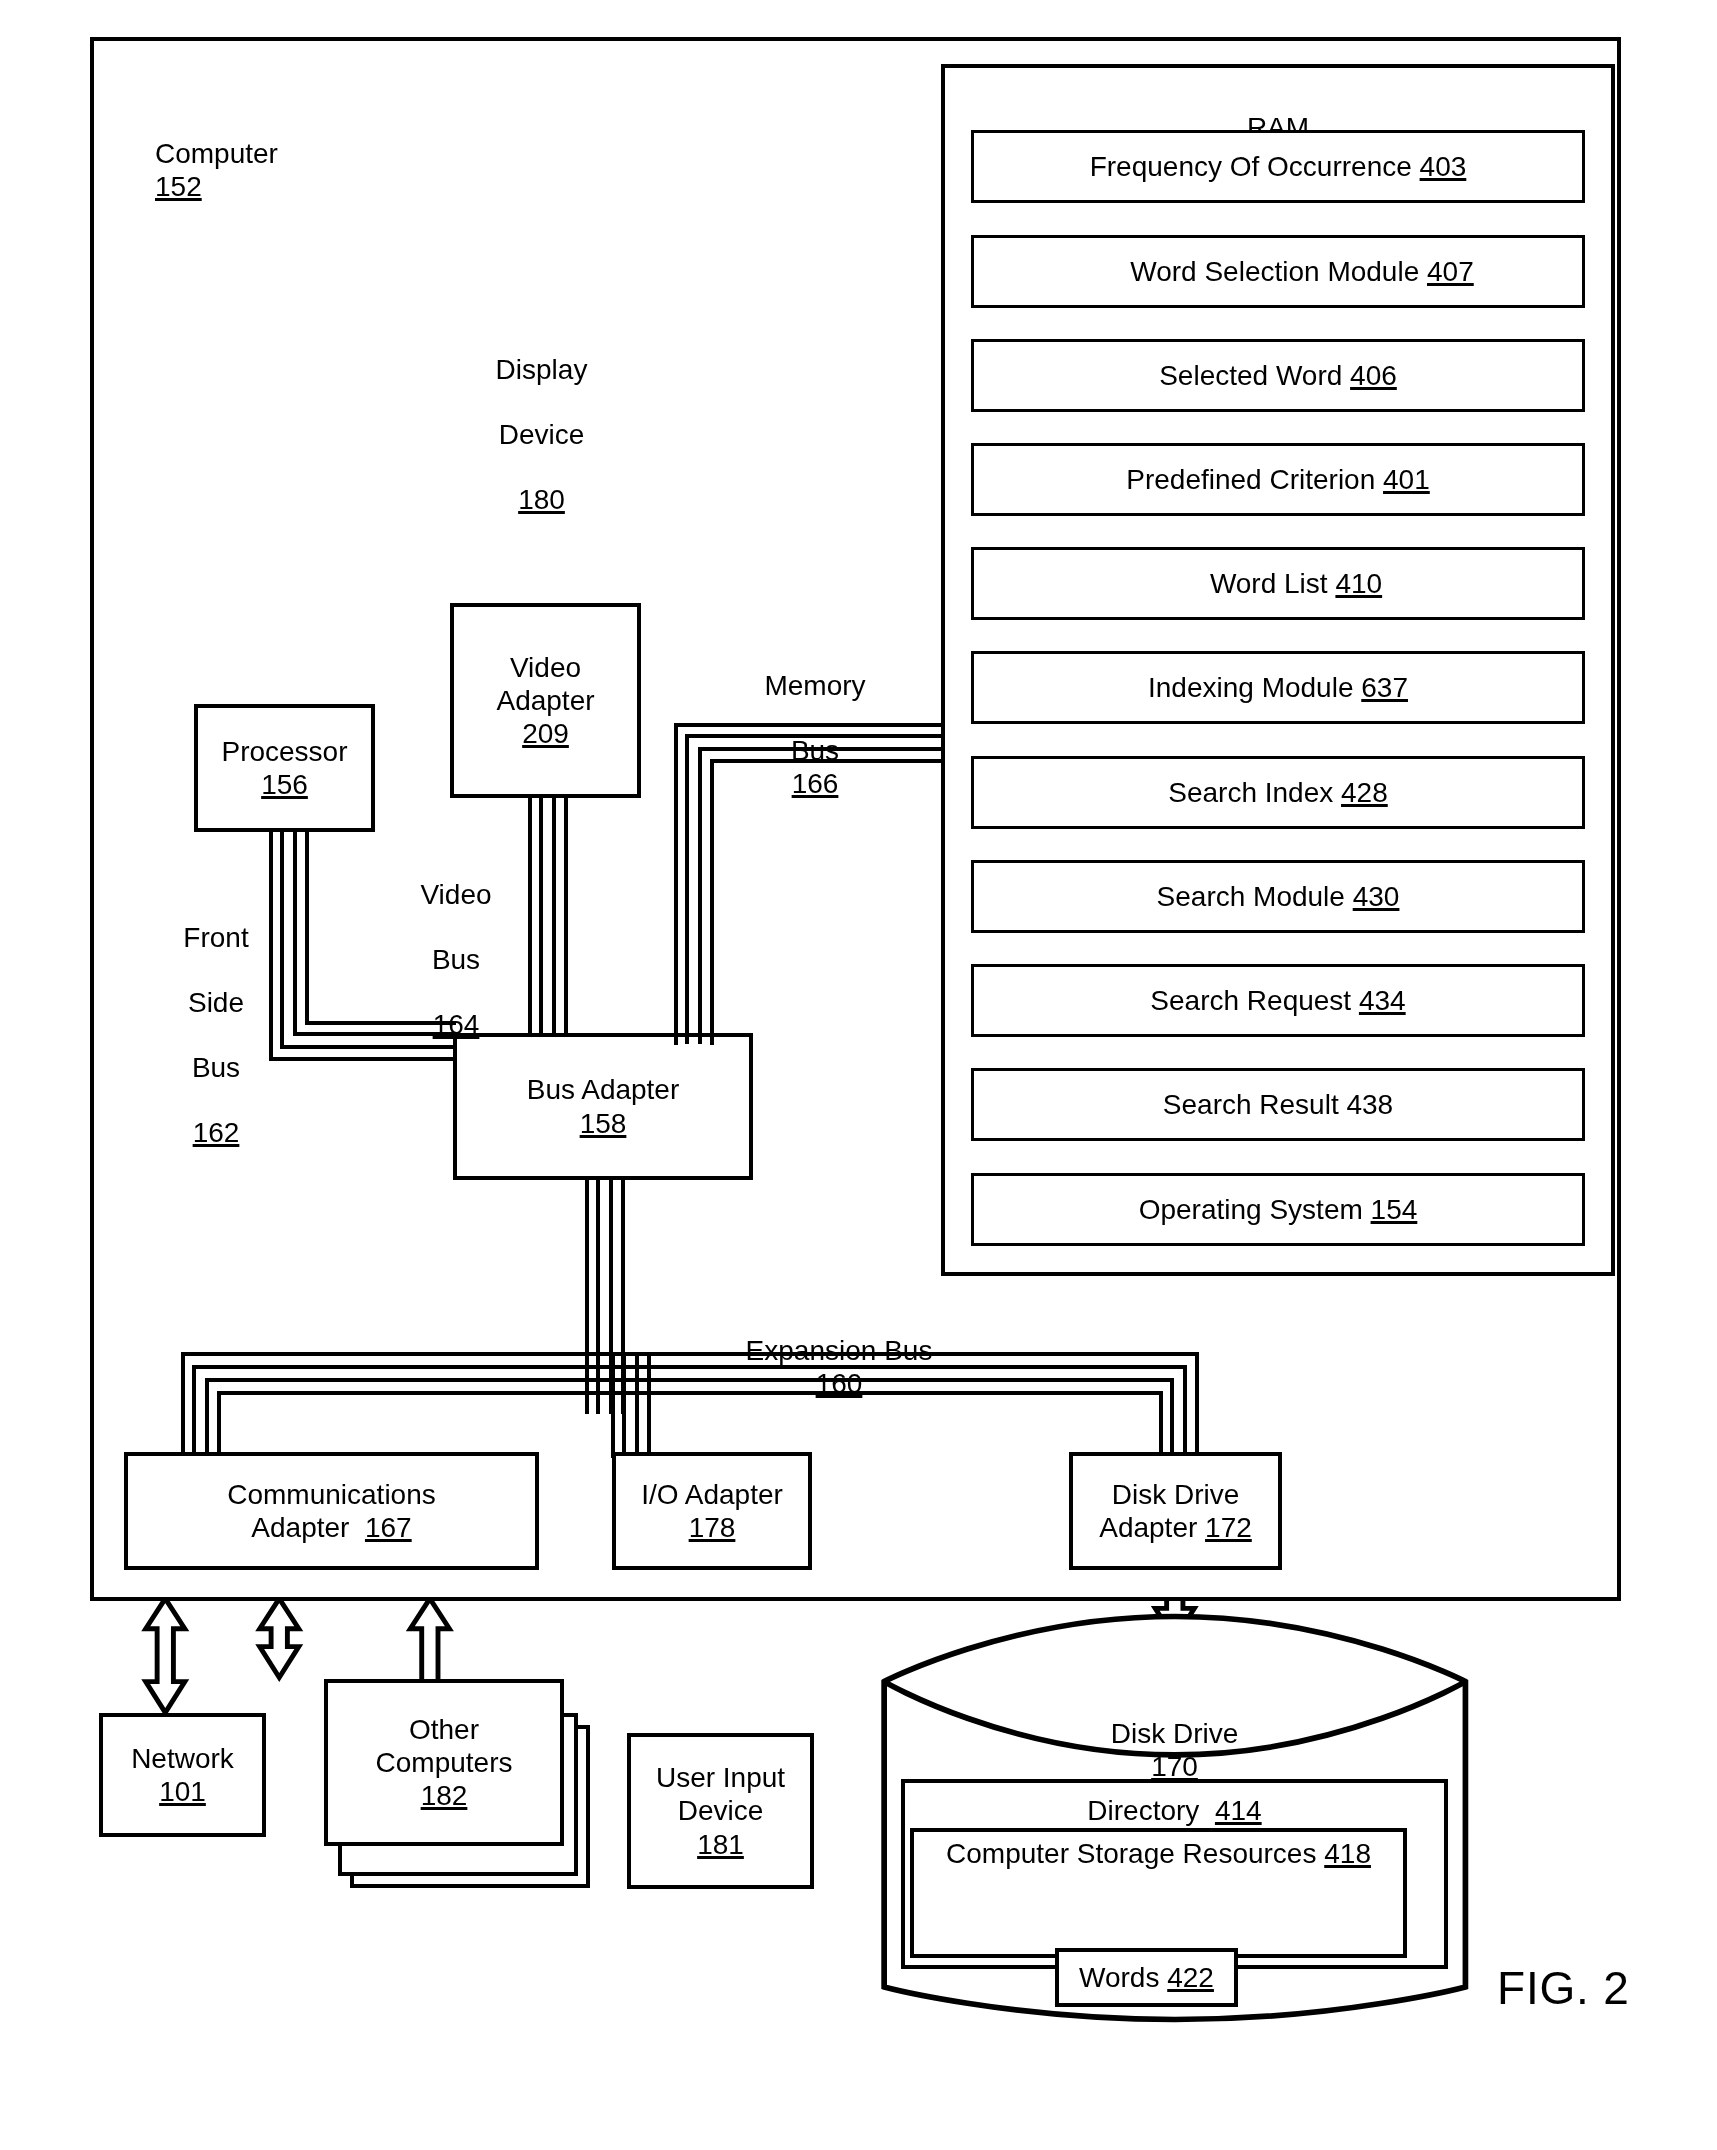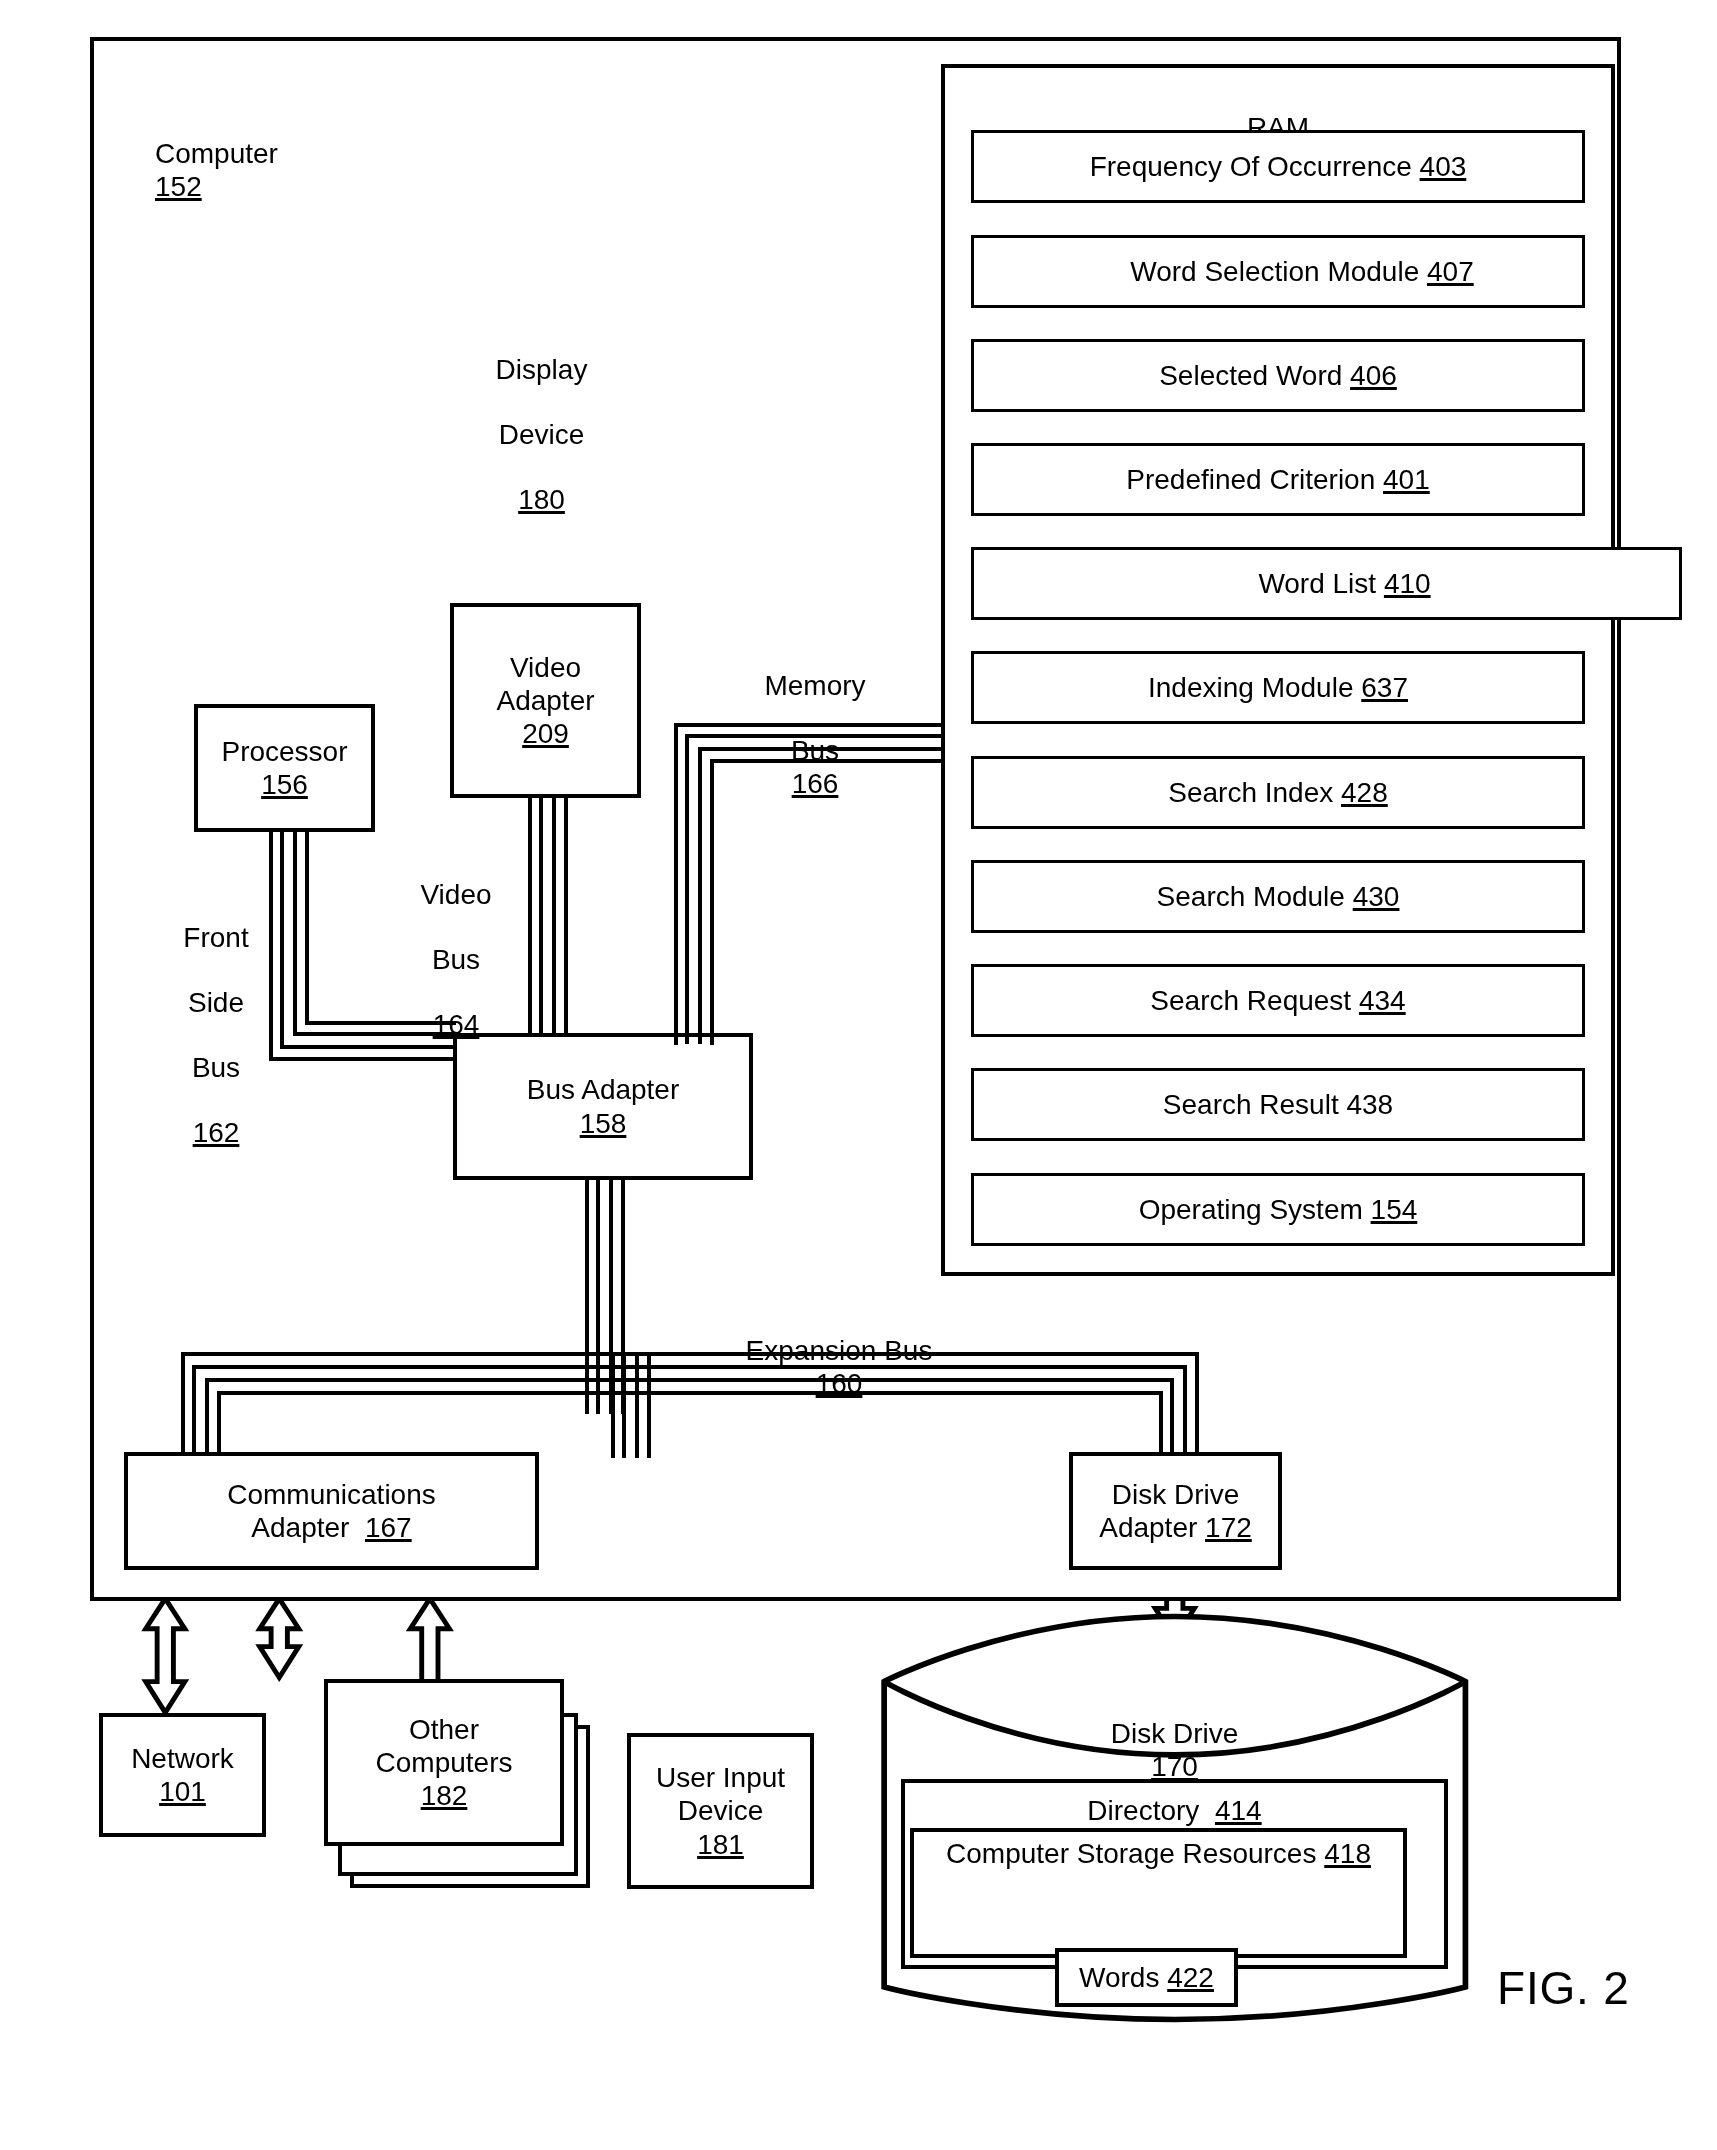--- a/index.html
+++ b/index.html
@@ -130,21 +130,21 @@
       </div>
       <div class="box thin" style="left: 971px; top: 235px; width: 614px; height: 73px;">
         <span style="white-space: nowrap; margin-left: 48px;"><span>Word Selection Module</span> <span class="u">407</span></span>
       </div>
       <div class="box thin" style="left: 971px; top: 339px; width: 614px; height: 73px;">
         <span style="white-space: nowrap;"><span>Selected Word</span> <span class="u">406</span></span>
       </div>
       <div class="box thin" style="left: 971px; top: 443px; width: 614px; height: 73px;">
         <span style="white-space: nowrap;"><span>Predefined Criterion</span> <span class="u">401</span></span>
       </div>
-      <div class="box thin" style="left: 971px; top: 547px; width: 711px; height: 73px; padding-left: 36px;">
+      <div class="box thin" style="left: 971px; top: 547px; width: 614px; height: 73px; padding-left: 36px;">
         <span style="white-space: nowrap;"><span>Word List</span> <span class="u">410</span></span>
       </div>
       <div class="box thin" style="left: 971px; top: 651px; width: 614px; height: 73px;">
         <span style="white-space: nowrap;"><span>Indexing Module</span> <span class="u">637</span></span>
       </div>
       <div class="box thin" style="left: 971px; top: 756px; width: 614px; height: 73px;">
         <span style="white-space: nowrap;"><span>Search Index</span> <span class="u">428</span></span>
       </div>
       <div class="box thin" style="left: 971px; top: 860px; width: 614px; height: 73px;">
         <span style="white-space: nowrap;"><span>Search Module</span> <span class="u">430</span></span>
@@ -268,20 +268,24 @@
   </div>
 
   <div class="box" style="left:124px;top:1452px;width:415px;height:118px;">
     <span>Communications</span>
     <span>
       <span>Adapter</span>
       &nbsp;<span class="u">167</span>
     </span>
   </div>
 
+  <div class="box" style="left:612px;top:1452px;width:200px;height:118px;">
+    <span>I/O Adapter</span>
+    <span class="u">178</span>
+  </div>
 
   <div class="box" style="left:1069px;top:1452px;width:213px;height:118px;">
     <span>Disk Drive</span>
     <span>
       <span>Adapter</span>
       <span class="u">172</span>
     </span>
   </div>
 
   <div class="box" style="left:99px;top:1713px;width:167px;height:124px;">

